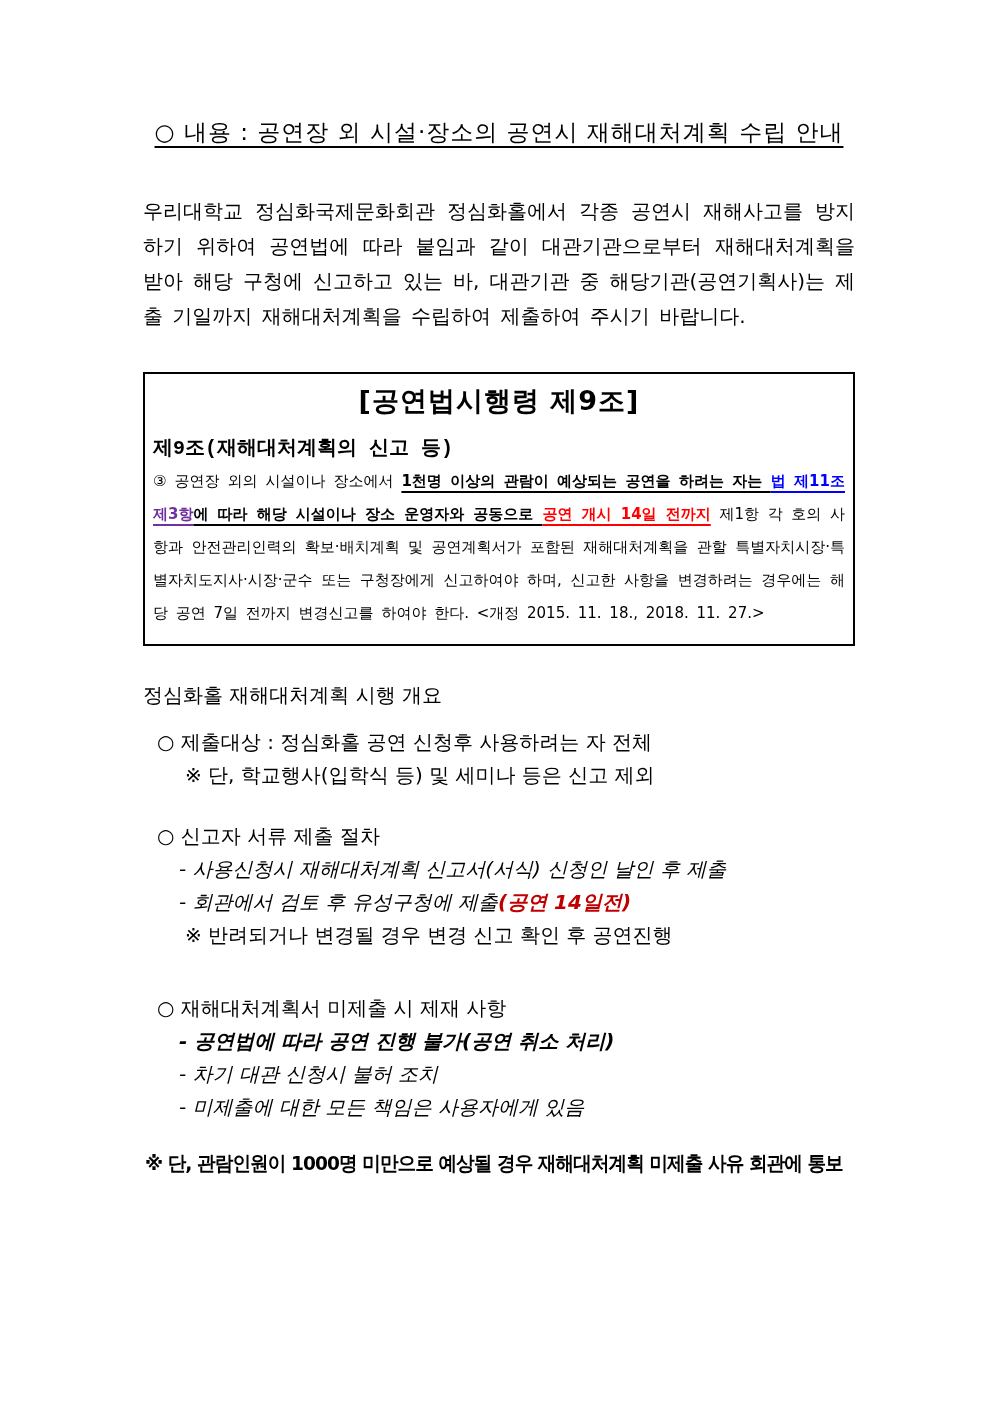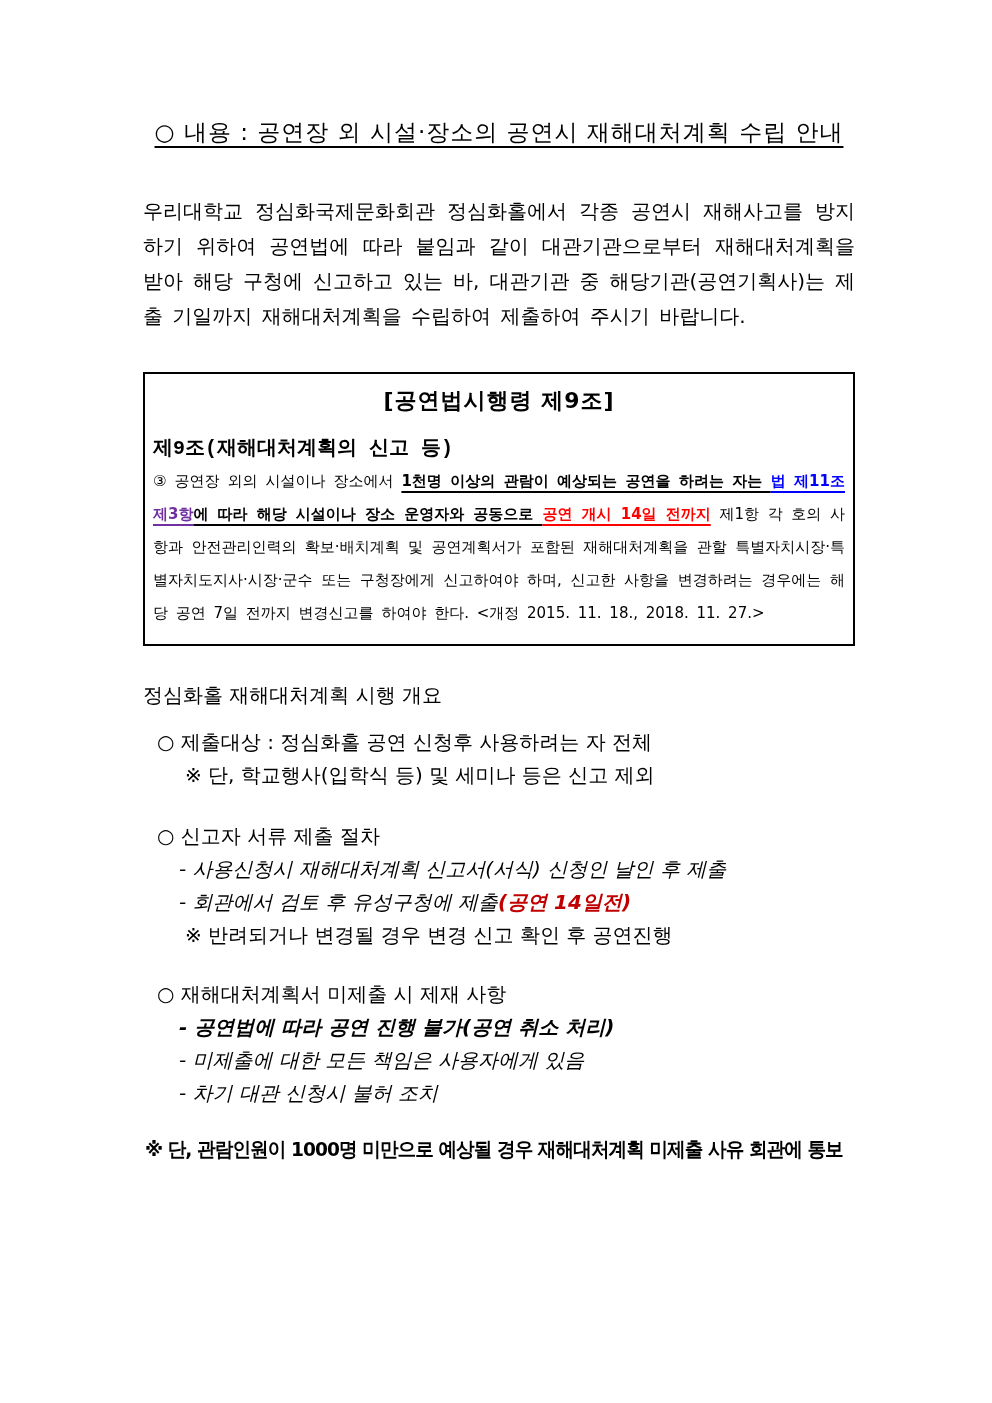--- a/index.html
+++ b/index.html
@@ -42,21 +42,21 @@
     word-spacing: 3px;
   }
 
   
   .law-box {
     margin-top: 38px;
     border: 2px solid #000000;
     padding: 10px 8px 14px 8px;
   }
   .law-box-title {
-    font-size: 22px;
+    font-size: 27px;
     font-weight: bold;
     text-align: center;
     line-height: 34px;
     margin-bottom: 14px;
     letter-spacing: 1px;
   }
   .law-article-heading {
     font-size: 20px;
     font-weight: bold;
     line-height: 33px;
@@ -82,21 +82,21 @@
   
   .section-heading {
     margin-top: 34px;
     font-size: 20px;
     font-weight: normal;
     line-height: 30px;
   }
   .block { font-size: 20px; line-height: 33px; }
   .block-target    { margin-top: 16px; }
   .block-procedure { margin-top: 28px; }
-  .block-sanction  { margin-top: 26px; }
+  .block-sanction  { margin-top: 40px; }
   .circle-line { padding-left: 14px; }
   .dash-line   { padding-left: 36px; font-style: italic; }
   .note-line   { padding-left: 42px; }
   .bold { font-weight: bold; }
 
   
   .footer-note {
     margin-top: 24px;
     padding-left: 2px;
     font-size: 20px;
@@ -136,21 +136,21 @@
   <div class="block block-procedure">
     <div class="circle-line">○ 신고자 서류 제출 절차</div>
     <div class="dash-line">- 사용신청시 재해대처계획 신고서(서식) 신청인 날인 후 제출</div>
     <div class="dash-line"><span>- 회관에서 검토 후 유성구청에 제출</span><span class="red2">(공연 14일전)</span></div>
     <div class="note-line">※ 반려되거나 변경될 경우 변경 신고 확인 후 공연진행</div>
   </div>
 
   <div class="block block-sanction">
     <div class="circle-line">○ 재해대처계획서 미제출 시 제재 사항</div>
     <div class="dash-line bold">- 공연법에 따라 공연 진행 불가(공연 취소 처리)</div>
+    <div class="dash-line">- 차기 대관 신청시 불허 조치</div>
     <div class="dash-line">- 미제출에 대한 모든 책임은 사용자에게 있음</div>
-    <div class="dash-line">- 차기 대관 신청시 불허 조치</div>
   </div>
 
   <div class="footer-note">
     <span class="squeeze">※ 단, 관람인원이 1000명 미만으로 예상될 경우 재해대처계획 미제출 사유 회관에 통보</span>
   </div>
 
 </div>
 
 </body></html>

